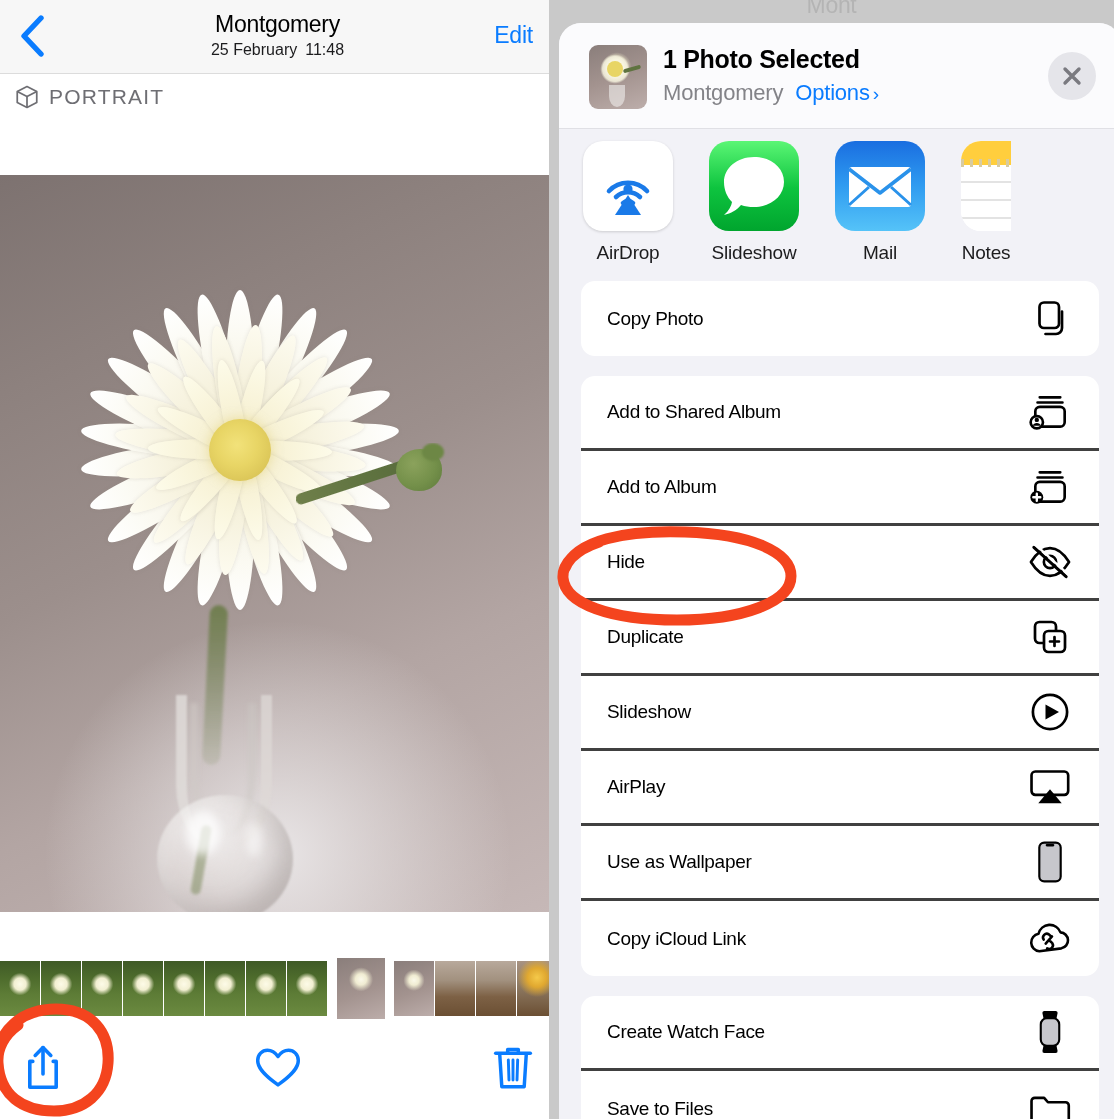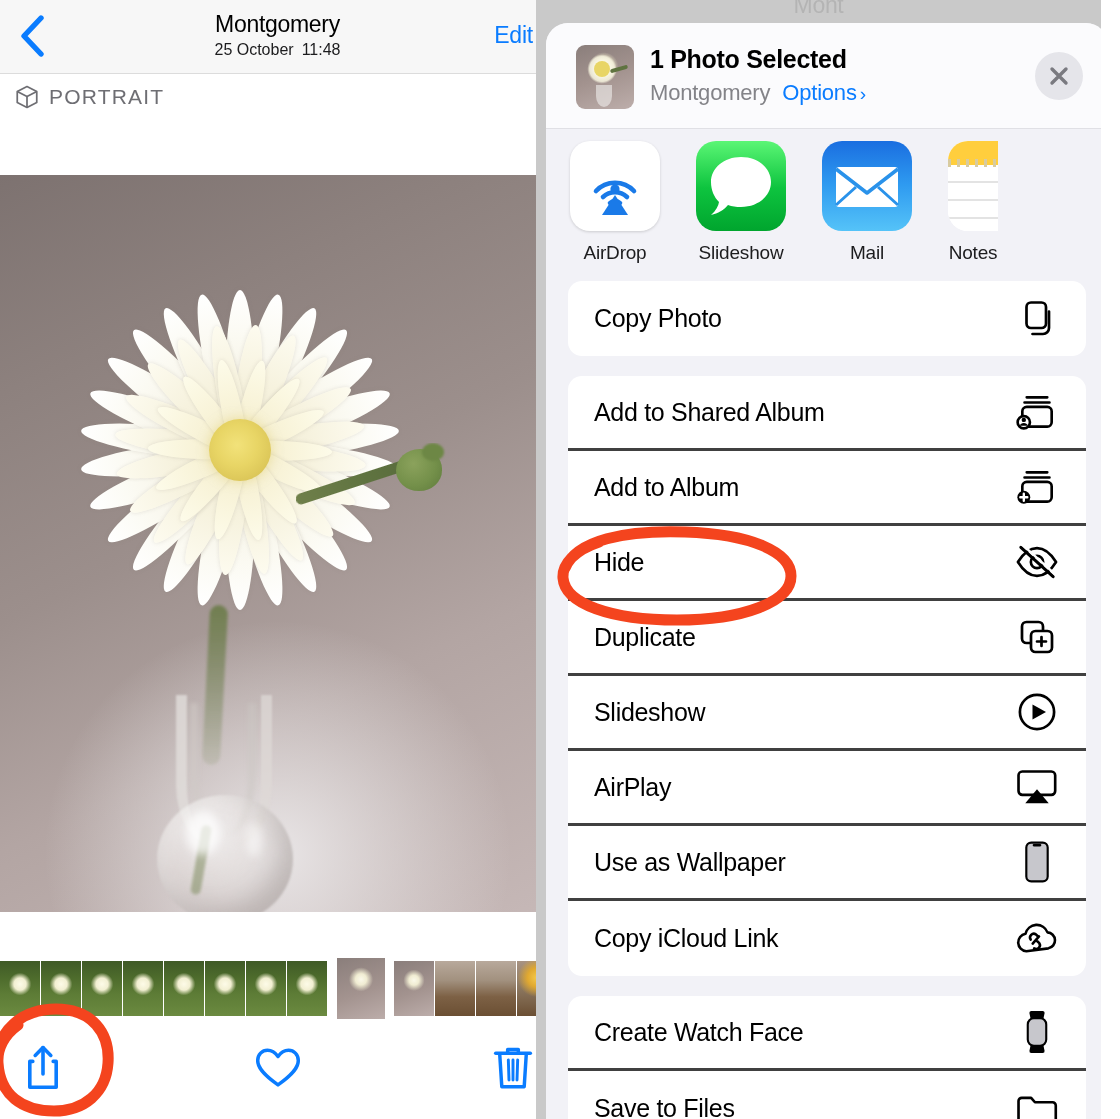--- a/index.html
+++ b/index.html
@@ -182,21 +182,21 @@
   .tb-heart { left:243px; }
   .tb-trash { left:478px; }
 
   
   .annot { position:absolute; pointer-events:none; }
   #annot-share { left:-8px; top:1001px; width:128px; height:118px; }
   #annot-duplicate { left:555px; top:524px; width:245px; height:106px; }
 
   
   .right-panel {
-    position:absolute; left:536px; top:0; width:565px; height:1119px;
+    position:absolute; left:549px; top:0; width:565px; height:1119px;
     background:#c9c9c9; overflow:hidden;
   }
   .dim-title {
     position:absolute; left:0; right:0; top:-8px; text-align:center;
     font-size:23px; color:#b4b4b4; letter-spacing:-0.3px;
   }
   .sheet {
     position:absolute; left:10px; top:23px; width:562px; height:1096px;
     background:#f2f2f7;
     border-radius:22px 22px 0 0;
@@ -280,21 +280,21 @@
   .list-group {
     background:#ffffff; border-radius:14px; overflow:hidden; margin-bottom:20px;
   }
   .list-row {
     position:relative; height:75px;
     display:flex; align-items:center; padding:0 26px;
     border-bottom:3px solid #404040;
   }
   .list-row:last-child { border-bottom:none; }
   .list-row .lr-label {
-    font-size:25px; color:#000; letter-spacing:-0.3px; flex:1;
+    font-size:19px; color:#000; letter-spacing:-0.3px; flex:1;
   }
   .list-row .lr-icon {
     width:46px; height:46px; display:flex; align-items:center; justify-content:center;
   }
 </style>
 </head>
 <body>
 
 <div class="screen">
 
@@ -302,21 +302,21 @@
 
     <div class="nav-bar">
       <div class="back-chevron">
         <svg width="26" height="42" viewBox="0 0 26 42">
           <path d="M22 3 L5 21 L22 39" fill="none" stroke="#0a7cff" stroke-width="5.4" stroke-linecap="round" stroke-linejoin="round"></path>
         </svg>
       </div>
       <div class="nav-title-wrap">
         <div class="nav-title">Montgomery</div>
         <div class="nav-sub">
-          <span>25 October</span><span class="sp"></span><span>11:48</span>
+          <span>25 February</span><span class="sp"></span><span>11:48</span>
         </div>
       </div>
       <div class="edit-btn">Edit</div>
     </div>
 
     <div class="portrait-row">
       <div class="portrait-badge">
         <svg width="26" height="26" viewBox="0 0 24 24">
           <path d="M12 2.4 L21 7 L21 17 L12 21.6 L3 17 L3 7 Z" fill="none" stroke="#6e6e73" stroke-width="1.6" stroke-linejoin="round"></path>
           <path d="M3 7 L12 11.6 L21 7" fill="none" stroke="#6e6e73" stroke-width="1.6" stroke-linejoin="round"></path>

